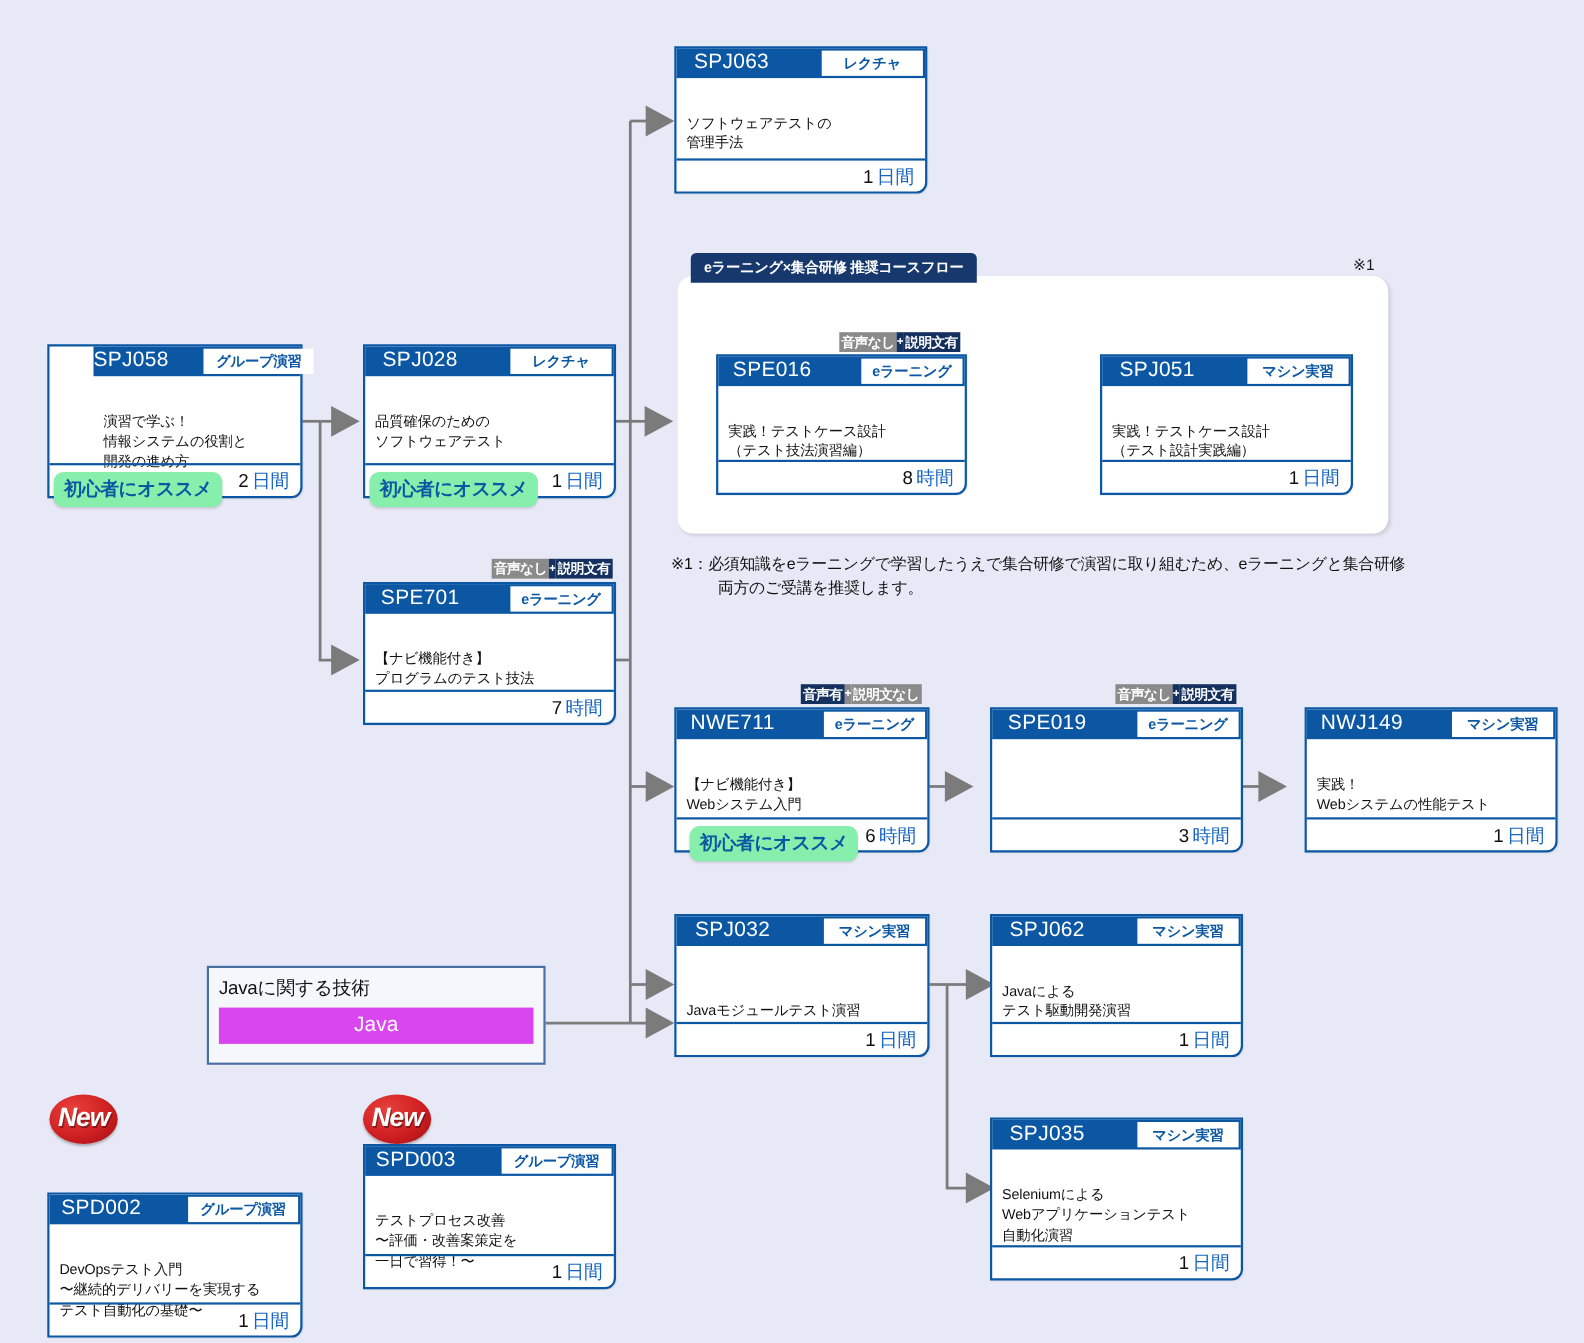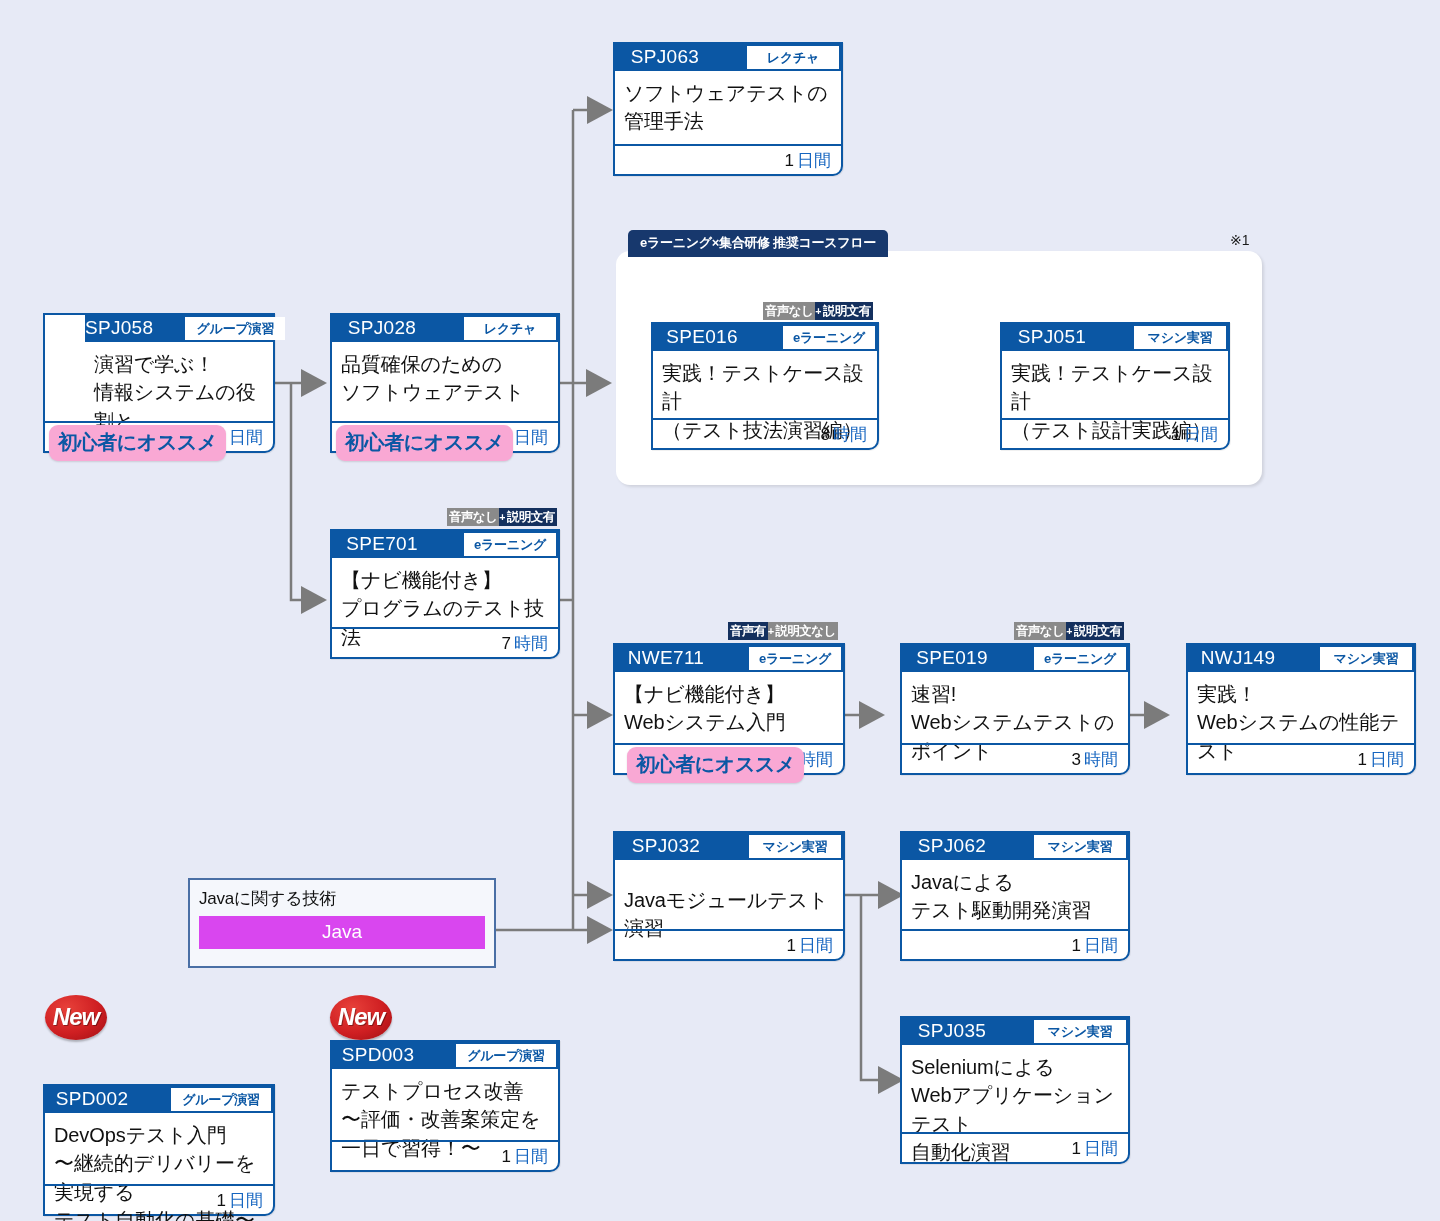--- a/index.html
+++ b/index.html
@@ -44,45 +44,46 @@
     font-size:13px;font-weight:bold;
     display:flex;align-items:center;justify-content:center;
     padding:0 7px;
     margin:2px 2px 2px 0;
     min-width:78px;
     letter-spacing:-.2px;
   }
   .card .kind.wide{min-width:86px;}
   .card .body{
     padding:8px 9px 4px 9px;
-    font-size:20px;
+    font-size:13px;
     color:#111;
     line-height:1.42;
     letter-spacing:-.1px;
     white-space:pre-line;
+    margin-top:24px;
   }
   .card .ft{
     position:absolute;left:0;right:0;bottom:0;
     height:30px;
     border-top:2px solid #0b57a4;
     display:flex;align-items:center;justify-content:flex-end;
     padding-right:10px;
     box-sizing:border-box;
   }
   .card .dur{font-size:17px;color:#111;}
   .card .dur .u{color:#1565c0;margin-left:3px;text-align:center;}
 
   
   .pill{
     position:absolute;
     left:4px;bottom:-10px;
-    background:#f9a8d4;
+    background:#86efac;
     border-radius:9px;
     padding:4px 9px 5px 9px;
-    font-size:20px;font-weight:bold;
+    font-size:17px;font-weight:bold;
     color:#0b57a4;
     letter-spacing:-.4px;
     box-shadow:0 1px 2px rgba(0,0,0,.13);
     white-space:nowrap;
     text-align:center;
   }
 
   
   .atag{
     position:absolute;
@@ -230,20 +231,22 @@
     </g>
 
     <g>
       <path d="M880,375 L962,375 L962,361 L998,385 L962,409 L962,395 L880,395 Z" fill="#14467f"></path>
     </g>
   </svg>
 
   <div class="groupbox" style="left:616px;top:251px;width:646px;height:234px;"></div>
   <div class="grouphd" style="left:628px;top:230px;">eラーニング×集合研修 推奨コースフロー</div>
   <div class="note-mark" style="left:1230px;top:232px;">※1</div>
+  <div class="note" style="left:610px;top:503px;width:700px;">※1：必須知識をeラーニングで学習したうえで集合研修で演習に取り組むため、eラーニングと集合研修
+　　　両方のご受講を推奨します。</div>
 
   <div class="techbox" style="left:188px;top:878px;width:308px;height:90px;">
     <div class="tlabel">Javaに関する技術</div>
     <div class="tbar">Java</div>
   </div>
 
   <div class="card" style="left:613px;top:42px;width:230px;height:134px;">
     <div class="hd">
       <div class="code">SPJ063</div>
       <div class="kind">レクチャ</div>
@@ -349,23 +352,20 @@
   <div class="atag" style="left:1014px;top:622px;">
     <span class="g">音声なし</span>
     <span class="plus">+</span>
     <span class="n">説明文有</span>
   </div>
   <div class="card" style="left:900px;top:643px;width:230px;height:132px;">
     <div class="hd">
       <div class="code">SPE019</div>
       <div class="kind">eラーニング</div>
     </div>
-    <div class="body">速習!
-Webシステムテストの
-ポイント</div>
     <div class="ft">
       <div class="dur"><span>3</span><span class="u">時間</span></div>
     </div>
   </div>
 
   <div class="card" style="left:1186px;top:643px;width:230px;height:132px;">
     <div class="hd">
       <div class="code">NWJ149</div>
       <div class="kind">マシン実習</div>
     </div>

